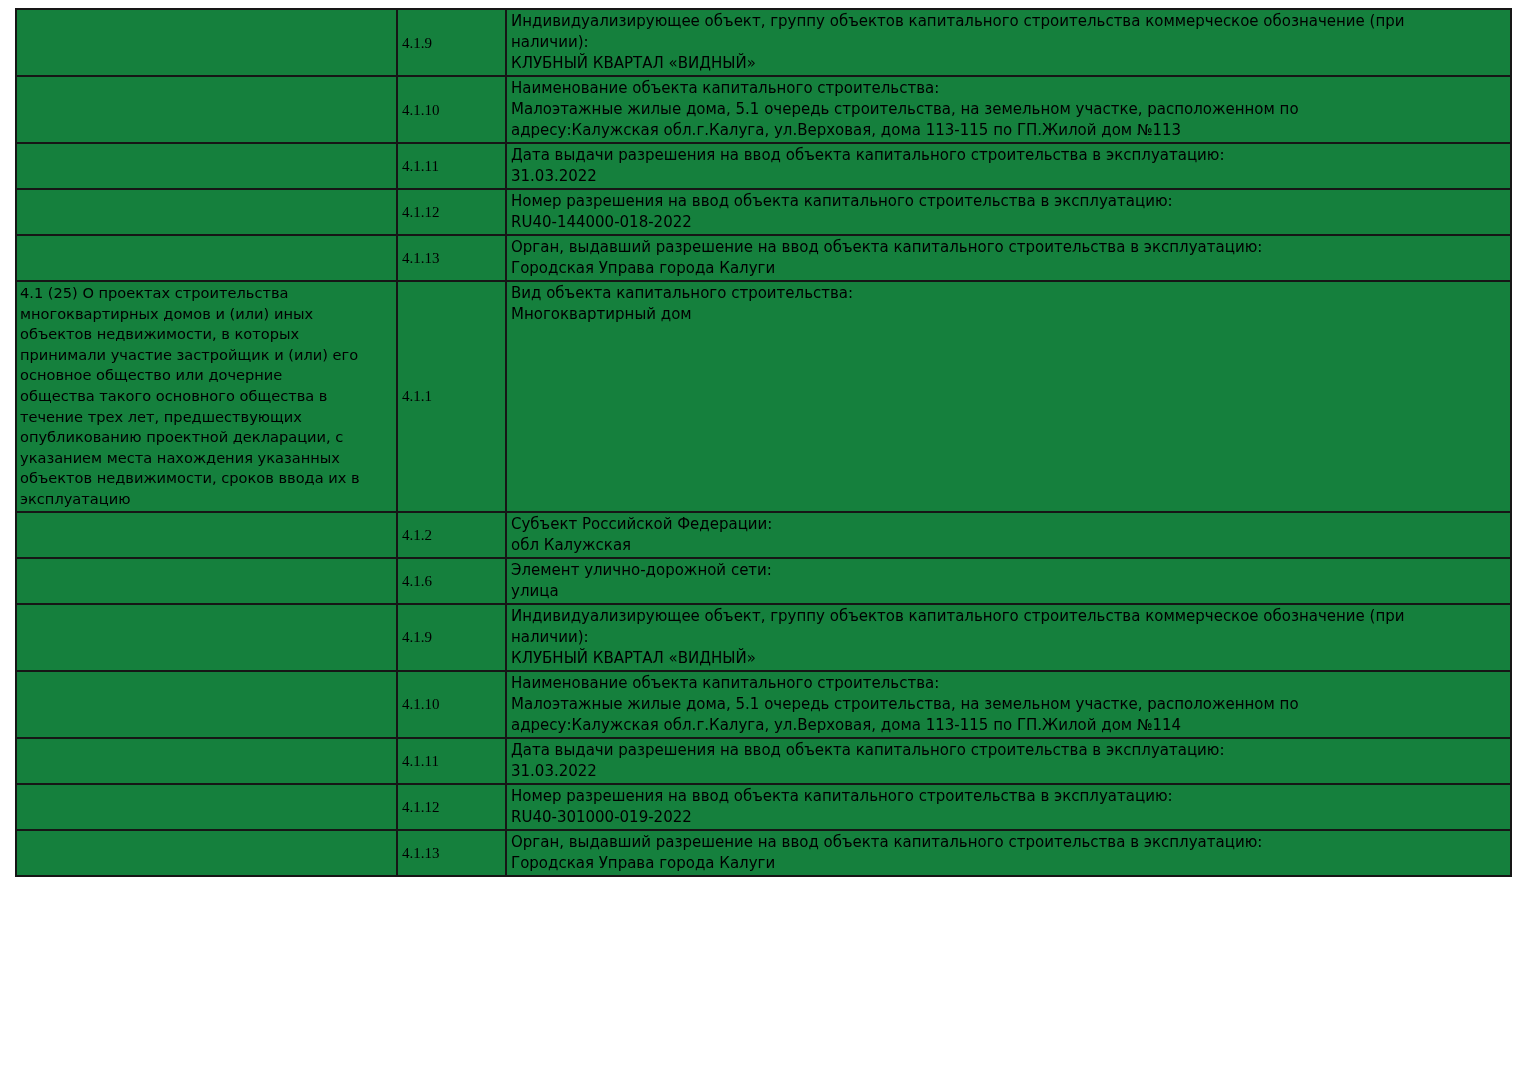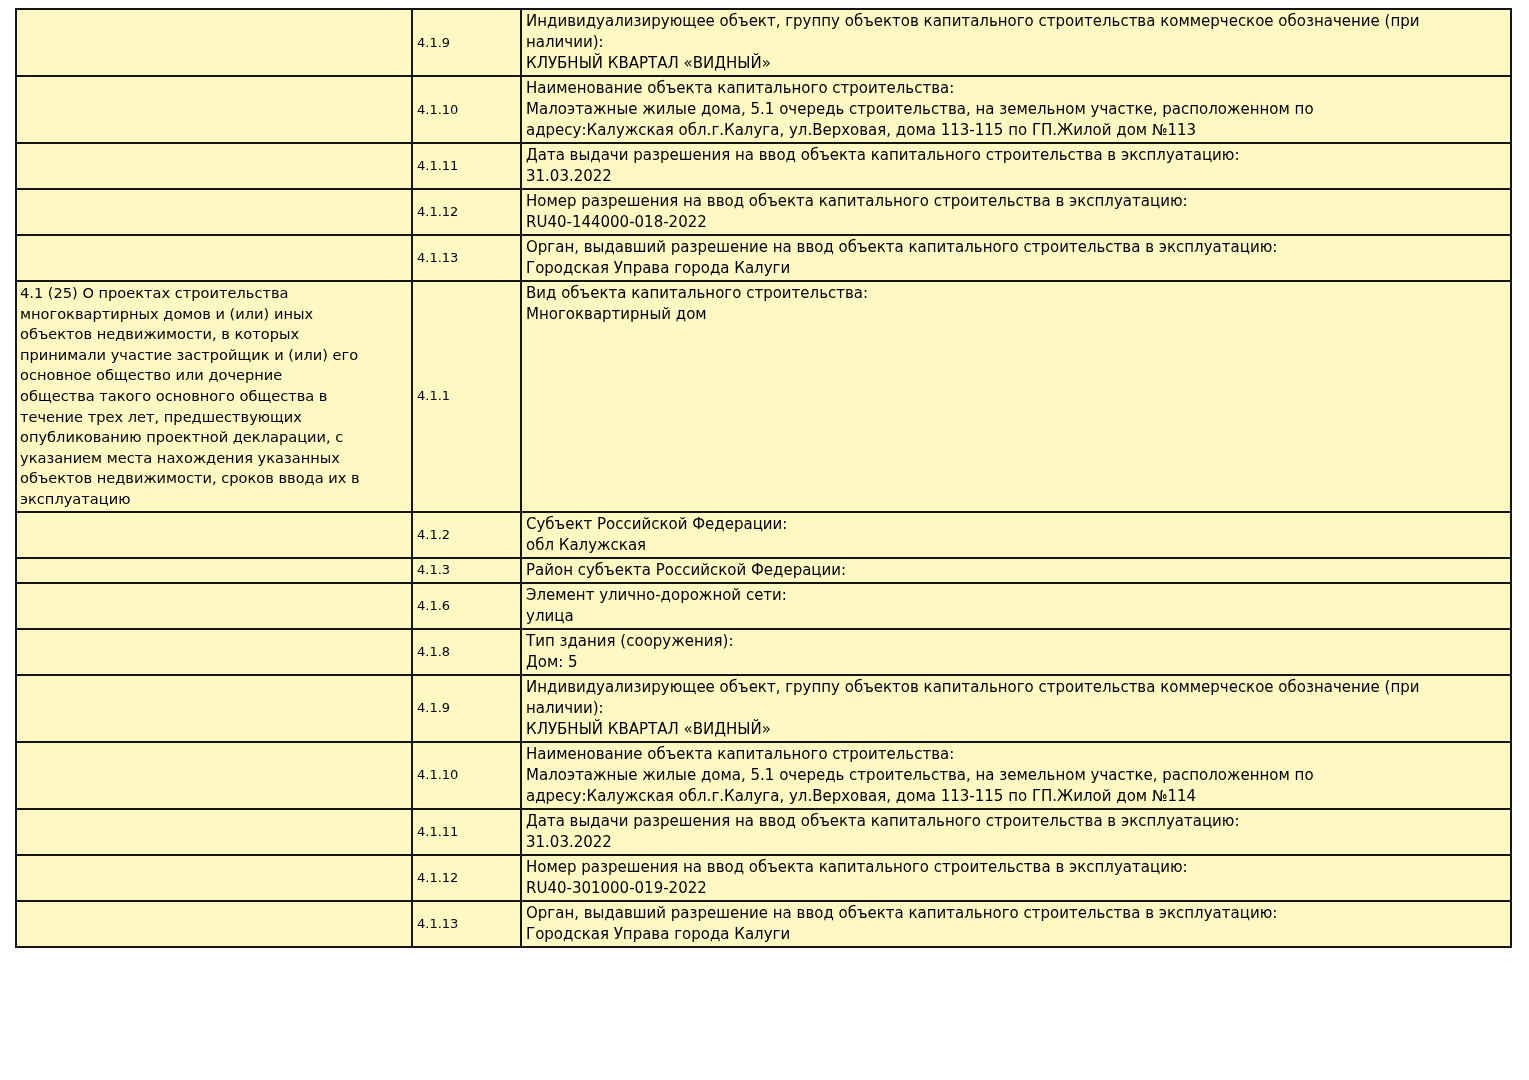--- a/index.html
+++ b/index.html
@@ -14,36 +14,37 @@
   table.decl {
     position: absolute;
     left: 15px;
     top: 8px;
     width: 1497px;
     border-collapse: collapse;
     table-layout: fixed;
   }
   td {
     border: 2px solid #161616;
-    background: #fef9c3;
+    background: #15803d;
   }
   td.c1 {
     width: 373px;
     vertical-align: top;
-    padding: 1px 18px 1px 3px;
+    padding: 1px 3px 1px 3px;
     font-size: 14.6px;
     line-height: 20.6px;
     white-space: pre-line;
   }
   td.c2 {
     width: 101px;
     vertical-align: middle;
     padding: 0 2px 0 4px;
-    font-size: 13px;
+    font-size: 15px;
     line-height: 20px;
+    font-family: Liberation Serif, serif;
   }
   td.c3 {
     vertical-align: top;
     padding: 1px 4px 1px 4px;
     font-size: 15px;
     line-height: 21px;
   }
   .label {
     font-weight: normal;
     white-space: pre-line;
@@ -124,40 +125,24 @@
     <tr>
       <td class="c1"></td>
       <td class="c2">4.1.2</td>
       <td class="c3">
         <div class="label">Субъект Российской Федерации:</div>
         <div class="value">обл Калужская</div>
       </td>
     </tr>
     <tr>
       <td class="c1"></td>
-      <td class="c2">4.1.3</td>
-      <td class="c3">
-        <div class="label">Район субъекта Российской Федерации:</div>
-        <div class="value plain"></div>
-      </td>
-    </tr>
-    <tr>
-      <td class="c1"></td>
       <td class="c2">4.1.6</td>
       <td class="c3">
         <div class="label">Элемент улично-дорожной сети:</div>
         <div class="value">улица</div>
-      </td>
-    </tr>
-    <tr>
-      <td class="c1"></td>
-      <td class="c2">4.1.8</td>
-      <td class="c3">
-        <div class="label">Тип здания (сооружения):</div>
-        <div class="value plain">Дом: 5</div>
       </td>
     </tr>
     <tr>
       <td class="c1"></td>
       <td class="c2">4.1.9</td>
       <td class="c3">
         <div class="label">Индивидуализирующее объект, группу объектов капитального строительства коммерческое обозначение (при
 наличии):</div>
         <div class="value">КЛУБНЫЙ КВАРТАЛ «ВИДНЫЙ»</div>
       </td>

